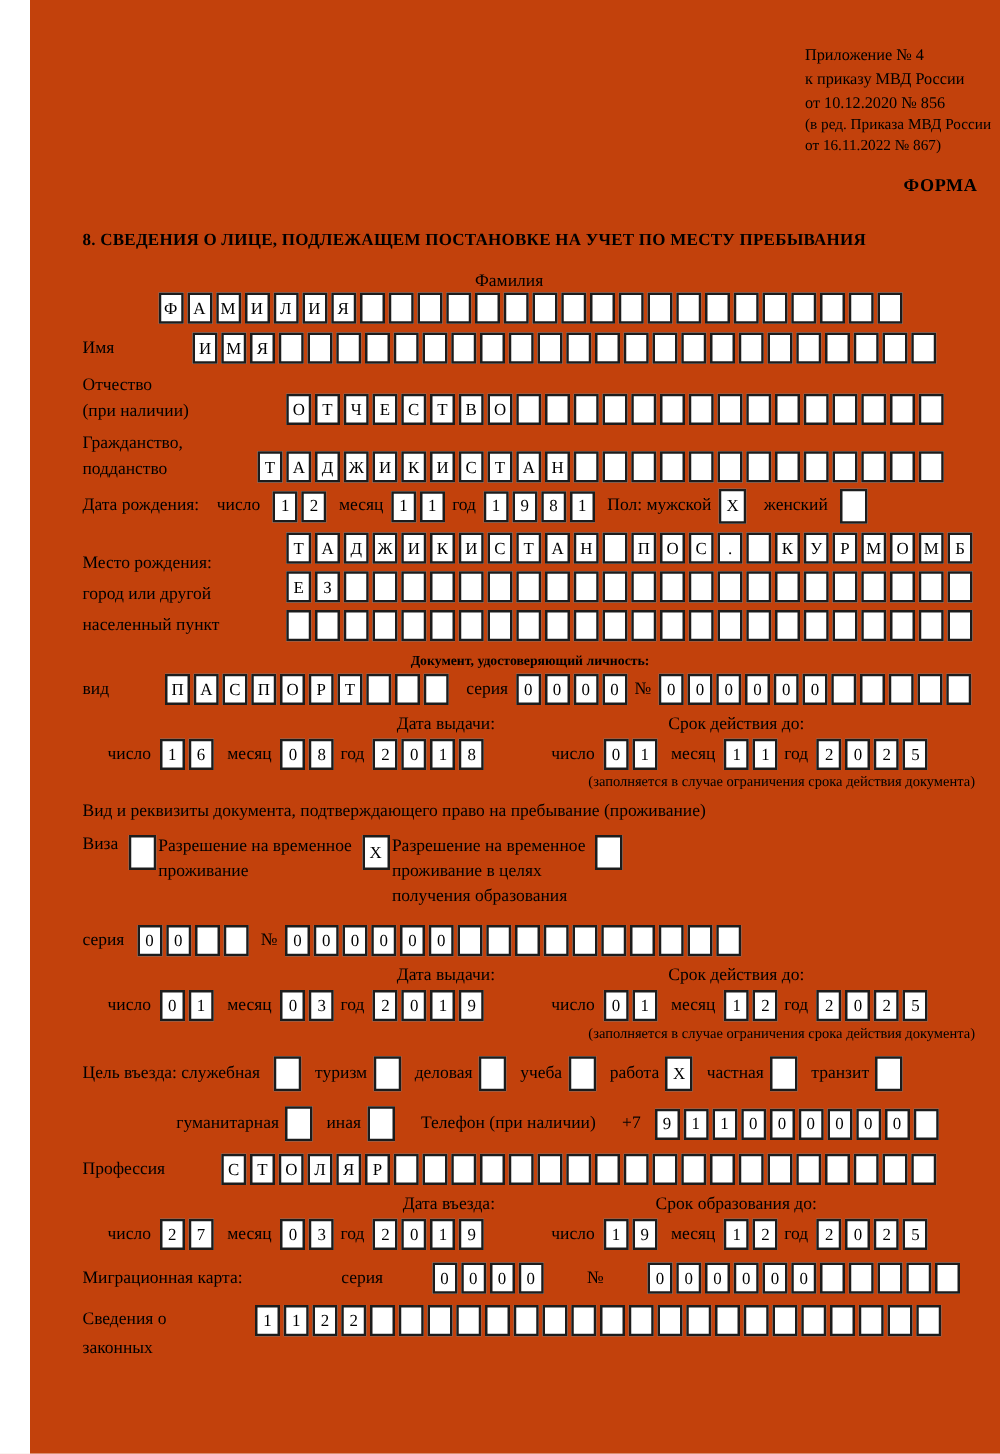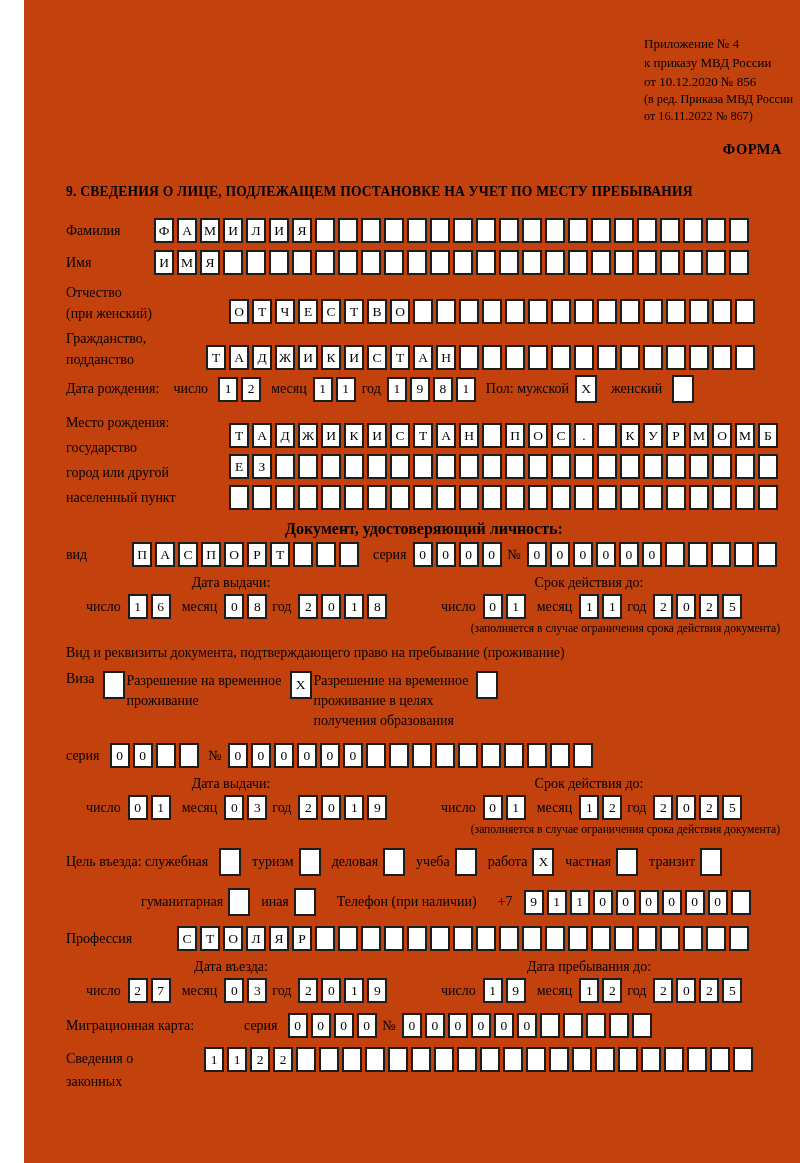--- a/index.html
+++ b/index.html
@@ -31,25 +31,25 @@
     display:inline-flex; align-items:center; justify-content:center;
     font-size:13.5px; font-family:"Liberation Serif","DejaVu Serif",serif;
     flex:none; background:#fff;
   }
   .cbx .cell { width:18px; height:24px; }
   .top-align { align-items:flex-end; }
   .lbl-multi { line-height:21px; }
   .lbl-multi.sp { line-height:25px; }
   .stack { display:flex; flex-direction:column; gap:6px; }
 
-  .doc-header { text-align:center; font-weight:bold; font-size:16px; margin-top:10px; }
+  .doc-header { text-align:center; font-weight:bold; font-size:11px; margin-top:10px; }
   .gap6 { margin-left:6px; } .gap10 { margin-left:10px; } .gap14 { margin-left:14px; }
 
   .two-head { display:flex; margin-top:8px; }
-  .two-head .left { width:330px; text-align:center; flex:none; }
+  .two-head .left { width:330px; text-align:right; flex:none; }
   .two-head .right { flex:1; text-align:center; }
   .dates-row { display:flex; margin-top:3px; align-items:center; }
   .dg { display:flex; align-items:center; gap:5px; }
   .dg .lbl { margin-right:2px; }
   .dates-row .dg.left { width:355px; flex:none; padding-left:20px; }
   .note-right { text-align:right; font-size:11.6px; margin-top:3px; padding-right:2px; }
 
   .options-row { display:flex; align-items:flex-start; margin-top:10px; gap:2px; }
   .opt { display:flex; align-items:flex-start; gap:8px; }
   .opt-text { text-align:left; line-height:20px; }
@@ -69,23 +69,23 @@
     <div>Приложение № 4</div>
     <div>к приказу МВД России</div>
     <div>от 10.12.2020 № 856</div>
     <div class="small">(в ред. Приказа МВД России</div>
     <div class="small">от 16.11.2022 № 867)</div>
   </div>
 
   <div class="form-label">ФОРМА</div>
 
 
-  <div class="section-title">9. СВЕДЕНИЯ О ЛИЦЕ, ПОДЛЕЖАЩЕМ ПОСТАНОВКЕ НА УЧЕТ ПО МЕСТУ ПРЕБЫВАНИЯ</div>
-
-  <div class="row" style="margin-top:18px;">
+  <div class="section-title">8. СВЕДЕНИЯ О ЛИЦЕ, ПОДЛЕЖАЩЕМ ПОСТАНОВКЕ НА УЧЕТ ПО МЕСТУ ПРЕБЫВАНИЯ</div>
+
+  <div class="row" style="margin-top:18px;flex-direction:column;">
     <div class="lbl w88">Фамилия</div>
     <div class="cells">
         <span class="cell">Ф</span>
         <span class="cell">А</span>
         <span class="cell">М</span>
         <span class="cell">И</span>
         <span class="cell">Л</span>
         <span class="cell">И</span>
         <span class="cell">Я</span>
         <span class="cell"></span>
@@ -138,21 +138,21 @@
         <span class="cell"></span>
         <span class="cell"></span>
         <span class="cell"></span>
         <span class="cell"></span>
       </div>
   </div>
 
   <div class="row top-align">
     <div class="lbl w163 lbl-multi">
       <div>Отчество</div>
-      <div>(при женский)</div>
+      <div>(при наличии)</div>
     </div>
     <div class="cells">
         <span class="cell">О</span>
         <span class="cell">Т</span>
         <span class="cell">Ч</span>
         <span class="cell">Е</span>
         <span class="cell">С</span>
         <span class="cell">Т</span>
         <span class="cell">В</span>
         <span class="cell">О</span>
@@ -232,21 +232,20 @@
       </span>
     <span class="lbl gap14">женский</span>
     <span class="cells cbx gap10">
         <span class="cell"></span>
       </span>
   </div>
 
   <div class="row top-align">
     <div class="lbl w163 lbl-multi sp">
       <div>Место рождения:</div>
-      <div>государство</div>
       <div>город или другой</div>
       <div>населенный пункт</div>
     </div>
     <div class="stack">
       <div class="cells">
           <span class="cell">Т</span>
           <span class="cell">А</span>
           <span class="cell">Д</span>
           <span class="cell">Ж</span>
           <span class="cell">И</span>
@@ -613,21 +612,21 @@
         <span class="cell"></span>
         <span class="cell"></span>
         <span class="cell"></span>
         <span class="cell"></span>
         <span class="cell"></span>
       </div>
   </div>
 
   <div class="two-head">
     <div class="left">Дата въезда:</div>
-    <div class="right">Дата пребывания до:</div>
+    <div class="right">Срок образования до:</div>
   </div>
   <div class="dates-row">
     <div class="dg left">
       <span class="lbl">число</span>
       <span class="cells">
           <span class="cell">2</span>
           <span class="cell">7</span>
         </span>
       <span class="lbl gap6">месяц</span>
       <span class="cells">
@@ -656,21 +655,21 @@
       <span class="lbl">год</span>
       <span class="cells">
           <span class="cell">2</span>
           <span class="cell">0</span>
           <span class="cell">2</span>
           <span class="cell">5</span>
         </span>
     </div>
   </div>
 
-  <div class="row" style="margin-top:10px;">
+  <div class="row" style="margin-top:10px;gap:29px;">
     <span class="lbl" style="width:178px;">Миграционная карта:</span>
     <span class="lbl">серия</span>
     <span class="cells gap10">
         <span class="cell">0</span>
         <span class="cell">0</span>
         <span class="cell">0</span>
         <span class="cell">0</span>
       </span>
     <span class="lbl gap6">№</span>
     <span class="cells gap6">

